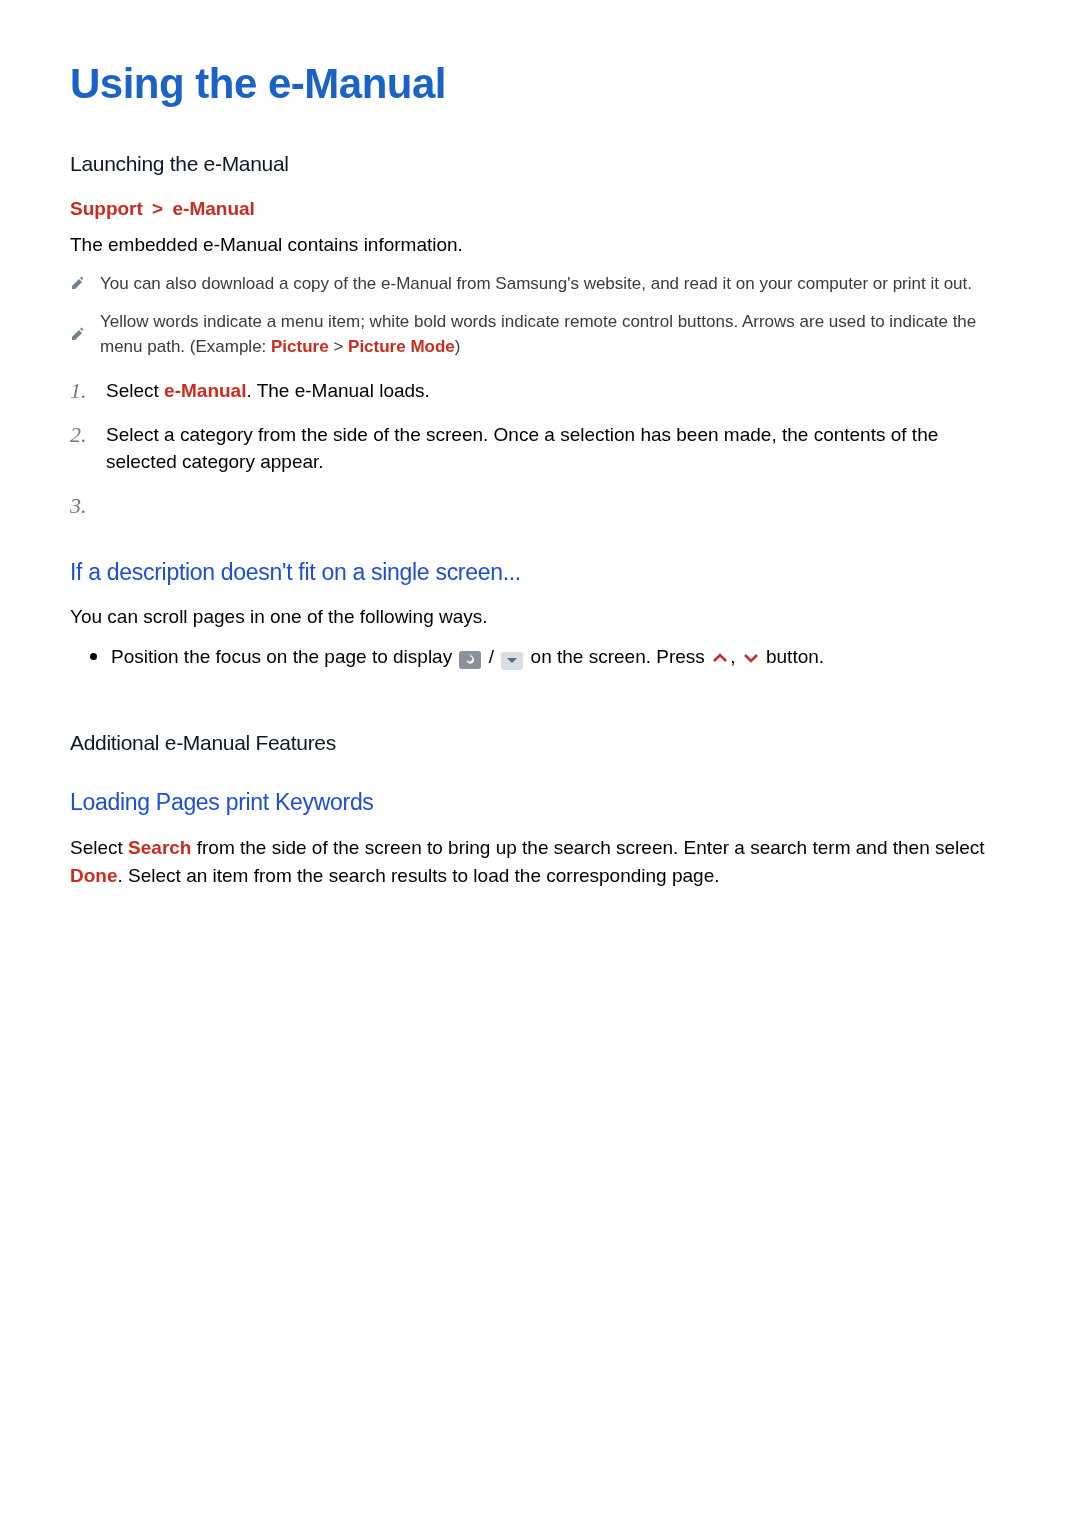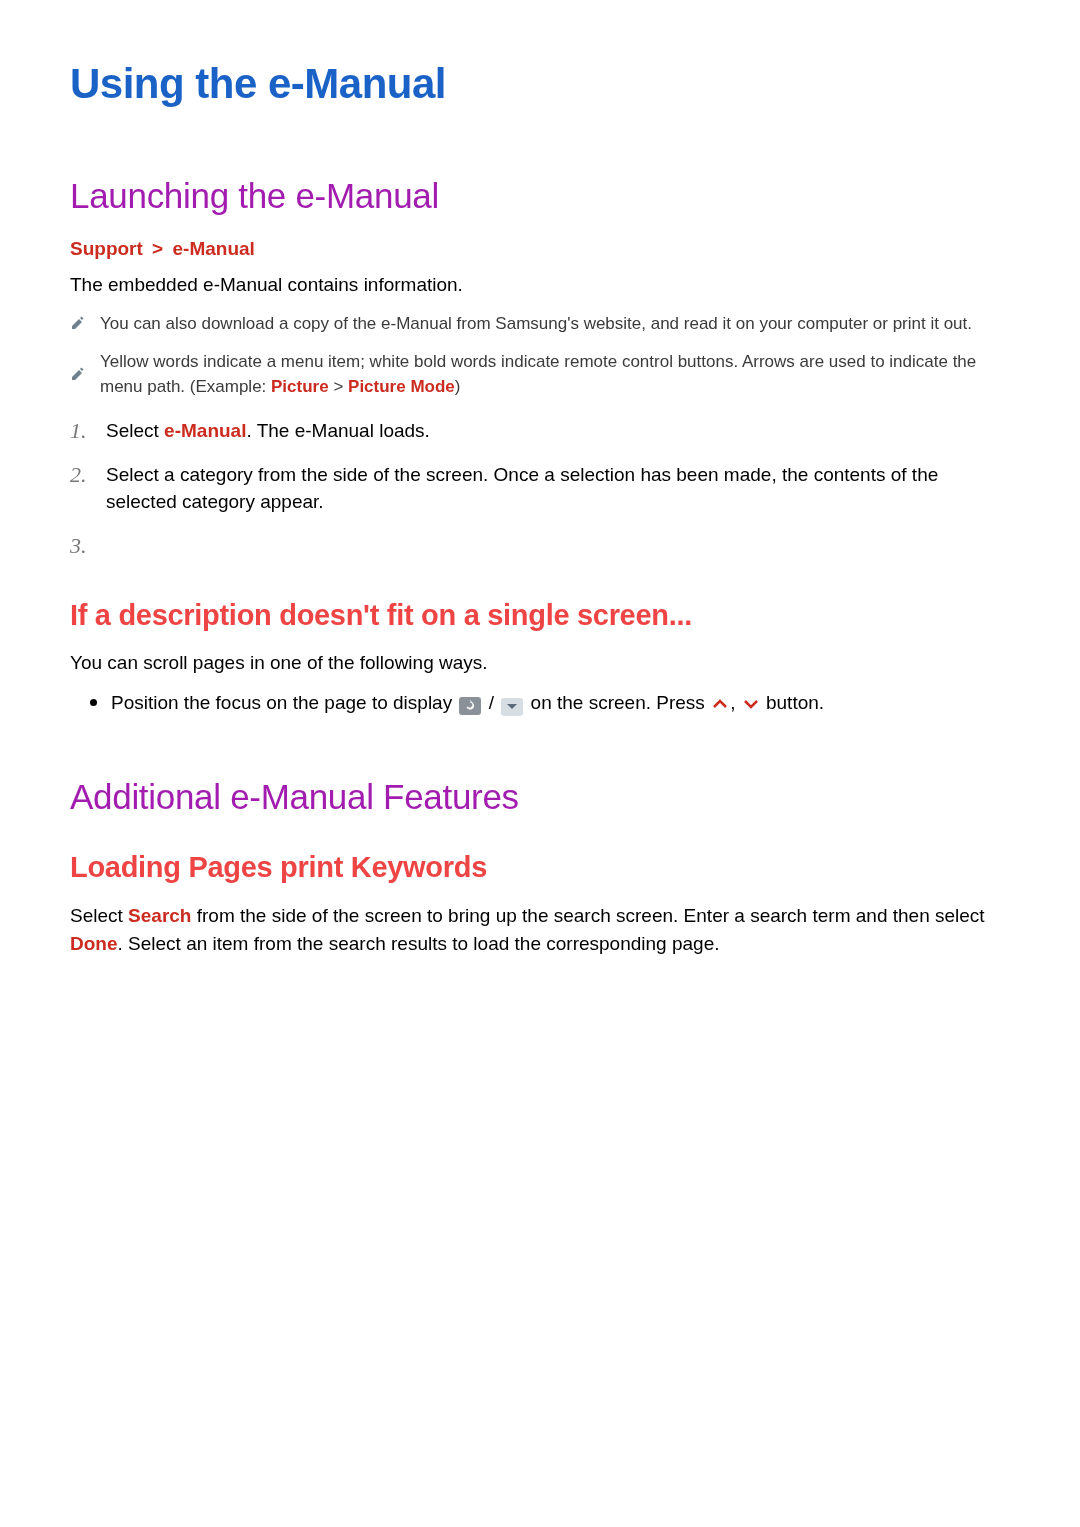--- a/index.html
+++ b/index.html
@@ -10,34 +10,34 @@
     font-family: Arial, Helvetica, sans-serif;
     color: #000;
   }
   .page {
     padding: 60px 70px 0 70px;
   }
   .h1 {
     font-size: 42px;
     color: #1b62c7;
     font-weight: 600;
-    margin: 0 0 68px 0;
+    margin: 0 0 44px 0;
     letter-spacing: -0.5px;
   }
   .h2 {
-    font-size: 35px;
-    color: #a21caf;
+    font-size: 21px;
+    color: #0f172a;
     font-weight: 400;
     margin: 0 0 22px 0;
     letter-spacing: -0.3px;
   }
   .h3 {
-    font-size: 29px;
-    color: #ef4444;
-    font-weight: 700;
+    font-size: 23px;
+    color: #1d4ed8;
+    font-weight: 400;
     margin: 40px 0 18px 0;
     letter-spacing: -0.3px;
   }
   .breadcrumb {
     font-size: 19px;
     color: #cc2c1f;
     font-weight: 600;
     margin: 0 0 12px 0;
   }
   .breadcrumb .sep {

